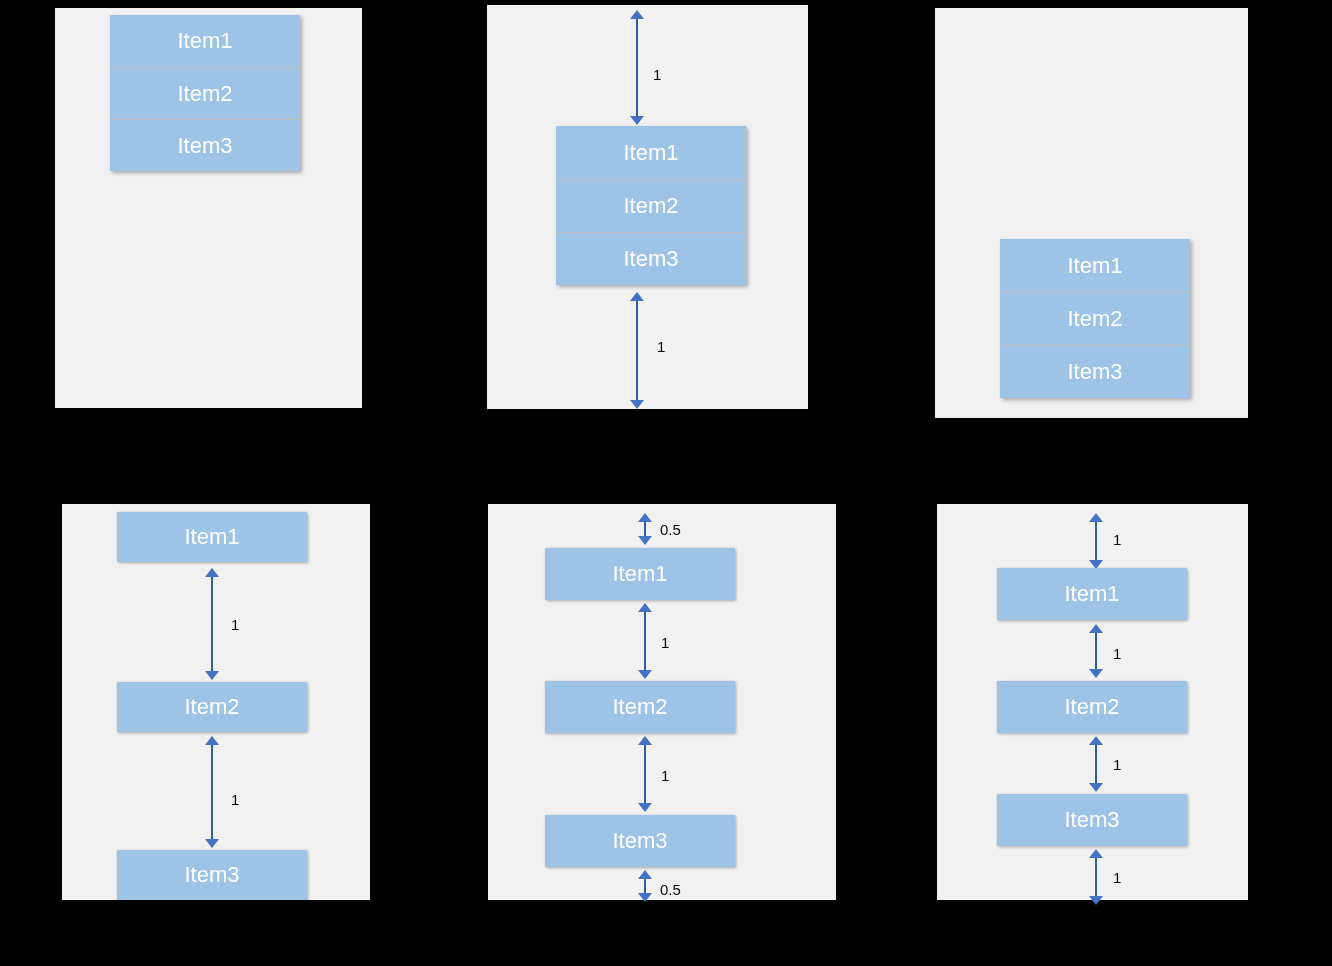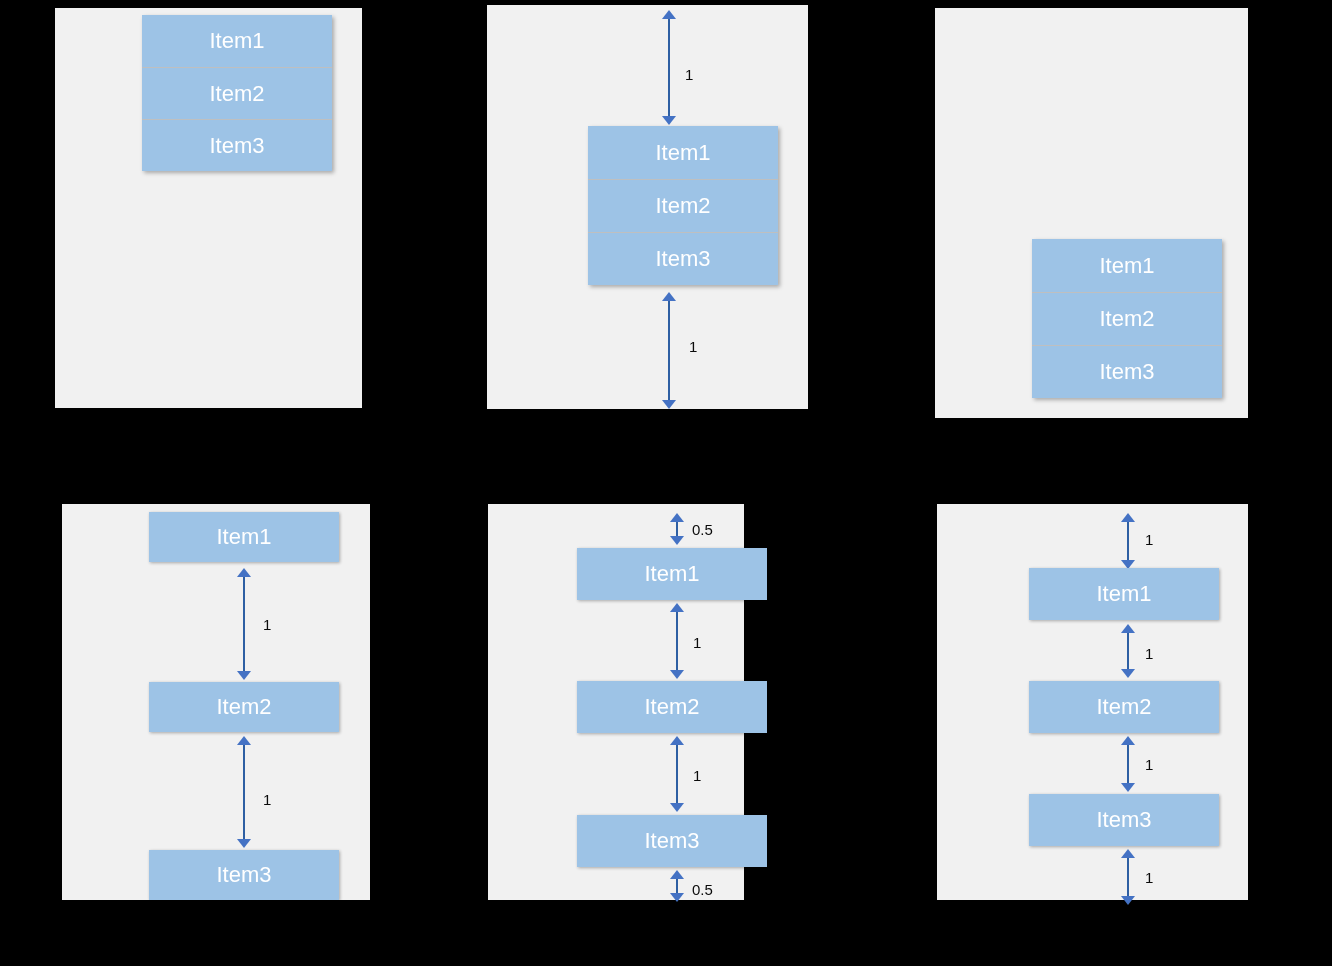--- a/index.html
+++ b/index.html
@@ -4,21 +4,21 @@
 <style>
   html,body{margin:0;padding:0;background:#000;}
   body{width:1332px;height:966px;position:relative;overflow:hidden;
        font-family:"Liberation Sans","DejaVu Sans",sans-serif;}
 
   .canvas{position:absolute;left:0;top:0;width:1332px;height:966px;}
 
   
   .panel{position:absolute;background:#F1F1F1;box-sizing:border-box;
          box-shadow:0 1px 3px rgba(0,0,0,.18);}
-  .panel-inner{position:absolute;left:0;top:0;width:100%;height:100%;margin-left:32px;}
+  .panel-inner{position:absolute;left:0;top:0;width:100%;height:100%;}
 
   
   .item{position:absolute;background:#9DC3E6;box-sizing:border-box;
         display:flex;align-items:center;justify-content:center;
         color:#FFFFFF;font-size:22px;font-weight:400;
         box-shadow:1px 1px 3px rgba(0,0,0,.30);}
   .item.stacked{box-shadow:none;}
   .stack{position:absolute;box-shadow:2px 2px 4px rgba(0,0,0,.30);}
   .stack .item{position:relative;width:100%;box-shadow:none;}
   .stack .item + .item{border-top:1px solid #BFBFBF;}
@@ -131,21 +131,21 @@
       </div>
       <div class="arrow-label" style="left:169px;top:288px;">1</div>
 
       <div class="item" style="left:55px;top:346px;width:190px;height:50px;">
         <span>Item3</span>
       </div>
 
     </div>
   </div>
 
-  <div class="panel" style="left:488px;top:504px;width:256px;height:396px;">
+  <div class="panel" style="left:488px;top:504px;width:348px;height:396px;">
     <div class="panel-inner">
 
       <div class="arrow" style="left:150px;top:9px;height:32px;">
         <div class="shaft"></div>
         <div class="head up"></div>
         <div class="head down"></div>
       </div>
       <div class="arrow-label" style="left:172px;top:18px;">0.5</div>
 
       <div class="item" style="left:57px;top:44px;width:190px;height:52px;">

